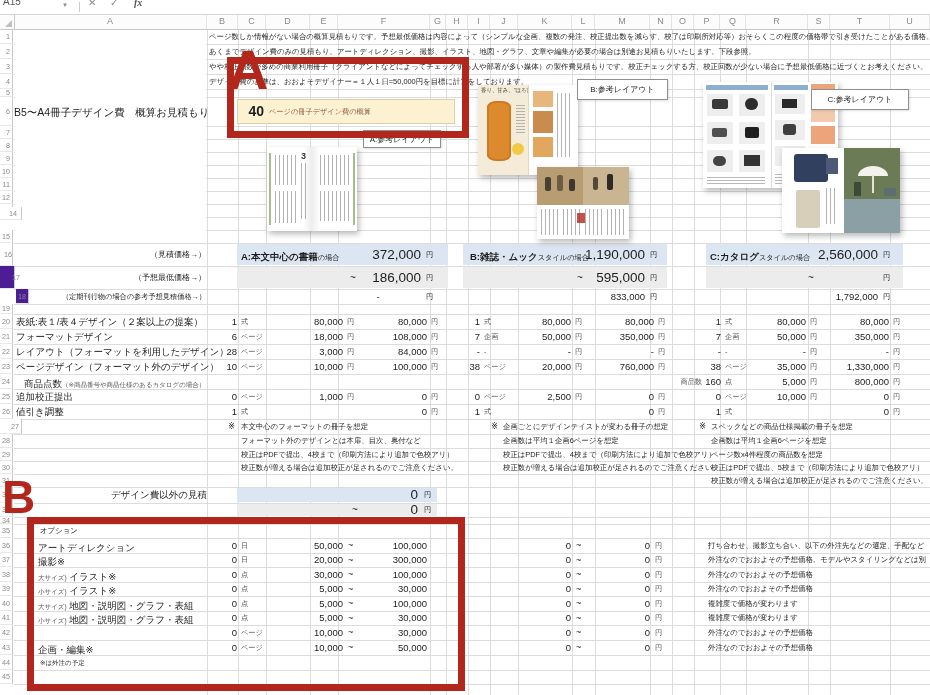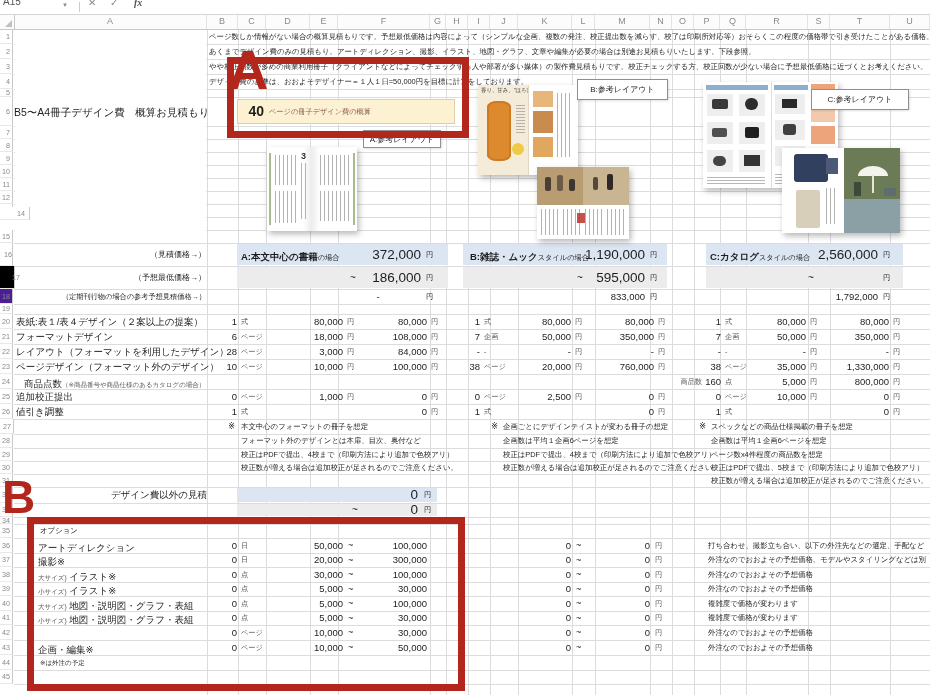--- a/index.html
+++ b/index.html
@@ -262,34 +262,34 @@
     <div class="abs r t7 dim" style="left: 0px; top: 74px; width: 13px; height: 15px; line-height: 15px; z-index: 30; border-right: 1px solid rgb(201, 201, 201); border-bottom: 1px solid rgb(232, 232, 232); padding-right: 2px; background: rgb(255, 255, 255);">4</div>
     <div class="abs r t7 dim" style="left: 0px; top: 89px; width: 13px; height: 8px; line-height: 8px; z-index: 30; border-right: 1px solid rgb(201, 201, 201); border-bottom: 1px solid rgb(232, 232, 232); padding-right: 2px; background: rgb(255, 255, 255);">5</div>
     <div class="abs r t7 dim" style="left: 0px; top: 97px; width: 13px; height: 29px; line-height: 29px; z-index: 30; border-right: 1px solid rgb(201, 201, 201); border-bottom: 1px solid rgb(232, 232, 232); padding-right: 2px; background: rgb(255, 255, 255);">6</div>
     <div class="abs r t7 dim" style="left: 0px; top: 126px; width: 13px; height: 13px; line-height: 13px; z-index: 30; border-right: 1px solid rgb(201, 201, 201); border-bottom: 1px solid rgb(232, 232, 232); padding-right: 2px; background: rgb(255, 255, 255);">7</div>
     <div class="abs r t7 dim" style="left: 0px; top: 139px; width: 13px; height: 13px; line-height: 13px; z-index: 30; border-right: 1px solid rgb(201, 201, 201); border-bottom: 1px solid rgb(232, 232, 232); padding-right: 2px; background: rgb(255, 255, 255);">8</div>
     <div class="abs r t7 dim" style="left: 0px; top: 152px; width: 13px; height: 13px; line-height: 13px; z-index: 30; border-right: 1px solid rgb(201, 201, 201); border-bottom: 1px solid rgb(232, 232, 232); padding-right: 2px; background: rgb(255, 255, 255);">9</div>
     <div class="abs r t7 dim" style="left: 0px; top: 165px; width: 13px; height: 13px; line-height: 13px; z-index: 30; border-right: 1px solid rgb(201, 201, 201); border-bottom: 1px solid rgb(232, 232, 232); padding-right: 2px; background: rgb(255, 255, 255);">10</div>
     <div class="abs r t7 dim" style="left: 0px; top: 178px; width: 13px; height: 13px; line-height: 13px; z-index: 30; border-right: 1px solid rgb(201, 201, 201); border-bottom: 1px solid rgb(232, 232, 232); padding-right: 2px; background: rgb(255, 255, 255);">11</div>
     <div class="abs r t7 dim" style="left: 0px; top: 191px; width: 13px; height: 13px; line-height: 13px; z-index: 30; border-right: 1px solid rgb(201, 201, 201); border-bottom: 1px solid rgb(232, 232, 232); padding-right: 2px; background: rgb(255, 255, 255);">12</div>
     <div class="abs r t7 dim" style="left: 0px; top: 204px; width: 13px; height: 13px; line-height: 13px; z-index: 30; border-right: 1px solid rgb(201, 201, 201); border-bottom: 1px solid rgb(232, 232, 232); padding-right: 2px; background: rgb(255, 255, 255);">13</div>
-    <div class="abs r t7 dim" style="left: 0px; top: 207px; width: 30px; height: 13px; line-height: 13px; z-index: 30; border-right: 1px solid rgb(201, 201, 201); border-bottom: 1px solid rgb(232, 232, 232); padding-right: 4px; background: rgb(255, 255, 255);">14</div>
+    <div class="abs r t7 dim" style="left: 0px; top: 207px; width: 22px; height: 13px; line-height: 13px; z-index: 30; border-right: 1px solid rgb(201, 201, 201); border-bottom: 1px solid rgb(232, 232, 232); padding-right: 4px; background: rgb(255, 255, 255);">14</div>
     <div class="abs r t7 dim" style="left: 0px; top: 230px; width: 13px; height: 13px; line-height: 13px; z-index: 30; border-right: 1px solid rgb(201, 201, 201); border-bottom: 1px solid rgb(232, 232, 232); padding-right: 2px; background: rgb(255, 255, 255);">15</div>
     <div class="abs r t7 dim" style="left: 0px; top: 243px; width: 13px; height: 23px; line-height: 23px; z-index: 30; border-right: 1px solid rgb(201, 201, 201); border-bottom: 1px solid rgb(232, 232, 232); padding-right: 0; background: rgb(255, 255, 255);">16</div>
-    <div class="abs r t7 dim" style="left: 0px; top: 266px; width: 13px; height: 23px; line-height: 23px; z-index: 30; border-right: 1px solid rgb(201, 201, 201); border-bottom: 1px solid rgb(232, 232, 232); padding-right: 2px; background: #000000; padding-left: 12px;">17</div>
-    <div class="abs r t7 dim" style="left: 0px; top: 289px; width: 13px; height: 15px; line-height: 15px; z-index: 30; border-right: 1px solid rgb(201, 201, 201); border-bottom: 1px solid rgb(232, 232, 232); padding-right: 2px; background: #4c1d95;">18</div>
+    <div class="abs r t7 dim" style="left: 0px; top: 266px; width: 13px; height: 23px; line-height: 23px; z-index: 30; border-right: 1px solid rgb(201, 201, 201); border-bottom: 1px solid rgb(232, 232, 232); padding-right: 2px; background: #4c1d95; padding-left: 12px;">17</div>
+    <div class="abs r t7 dim" style="left: 16px; top: 289px; width: 13px; height: 15px; line-height: 15px; z-index: 30; border-right: 1px solid rgb(201, 201, 201); border-bottom: 1px solid rgb(232, 232, 232); padding-right: 2px; background: #4c1d95;">18</div>
     <div class="abs r t7 dim" style="left: 0px; top: 304px; width: 13px; height: 10px; line-height: 10px; z-index: 30; border-right: 1px solid rgb(201, 201, 201); border-bottom: 1px solid rgb(232, 232, 232); padding-right: 2px; background: rgb(255, 255, 255);">19</div>
     <div class="abs r t7 dim" style="left: 0px; top: 314px; width: 13px; height: 15px; line-height: 15px; z-index: 30; border-right: 1px solid rgb(201, 201, 201); border-bottom: 1px solid rgb(232, 232, 232); padding-right: 2px; background: rgb(255, 255, 255);">20</div>
     <div class="abs r t7 dim" style="left: 0px; top: 329px; width: 13px; height: 15px; line-height: 15px; z-index: 30; border-right: 1px solid rgb(201, 201, 201); border-bottom: 1px solid rgb(232, 232, 232); padding-right: 2px; background: rgb(255, 255, 255);">21</div>
     <div class="abs r t7 dim" style="left: 0px; top: 344px; width: 13px; height: 15px; line-height: 15px; z-index: 30; border-right: 1px solid rgb(201, 201, 201); border-bottom: 1px solid rgb(232, 232, 232); padding-right: 2px; background: rgb(255, 255, 255);">22</div>
     <div class="abs r t7 dim" style="left: 0px; top: 359px; width: 13px; height: 15px; line-height: 15px; z-index: 30; border-right: 1px solid rgb(201, 201, 201); border-bottom: 1px solid rgb(232, 232, 232); padding-right: 2px; background: rgb(255, 255, 255);">23</div>
     <div class="abs r t7 dim" style="left: 0px; top: 374px; width: 13px; height: 15px; line-height: 15px; z-index: 30; border-right: 1px solid rgb(201, 201, 201); border-bottom: 1px solid rgb(232, 232, 232); padding-right: 2px; background: rgb(255, 255, 255);">24</div>
     <div class="abs r t7 dim" style="left: 0px; top: 389px; width: 13px; height: 15px; line-height: 15px; z-index: 30; border-right: 1px solid rgb(201, 201, 201); border-bottom: 1px solid rgb(232, 232, 232); padding-right: 2px; background: rgb(255, 255, 255);">25</div>
     <div class="abs r t7 dim" style="left: 0px; top: 404px; width: 13px; height: 15px; line-height: 15px; z-index: 30; border-right: 1px solid rgb(201, 201, 201); border-bottom: 1px solid rgb(232, 232, 232); padding-right: 2px; background: rgb(255, 255, 255);">26</div>
-    <div class="abs r t7 dim" style="left: 0px; top: 419px; width: 14px; height: 15px; line-height: 15px; z-index: 30; border-right: 1px solid rgb(201, 201, 201); border-bottom: 1px solid rgb(232, 232, 232); padding-right: 2px; background: rgb(255, 255, 255);">27</div>
+    <div class="abs r t7 dim" style="left: 0px; top: 419px; width: 22px; height: 15px; line-height: 15px; z-index: 30; border-right: 1px solid rgb(201, 201, 201); border-bottom: 1px solid rgb(232, 232, 232); padding-right: 2px; background: rgb(255, 255, 255);">27</div>
     <div class="abs r t7 dim" style="left: 0px; top: 434px; width: 13px; height: 14px; line-height: 14px; z-index: 30; border-right: 1px solid rgb(201, 201, 201); border-bottom: 1px solid rgb(232, 232, 232); padding-right: 2px; background: rgb(255, 255, 255);">28</div>
     <div class="abs r t7 dim" style="left: 0px; top: 448px; width: 13px; height: 13px; line-height: 13px; z-index: 30; border-right: 1px solid rgb(201, 201, 201); border-bottom: 1px solid rgb(232, 232, 232); padding-right: 2px; background: rgb(255, 255, 255);">29</div>
     <div class="abs r t7 dim" style="left: 0px; top: 461px; width: 13px; height: 13px; line-height: 13px; z-index: 30; border-right: 1px solid rgb(201, 201, 201); border-bottom: 1px solid rgb(232, 232, 232); padding-right: 2px; background: rgb(255, 255, 255);">30</div>
     <div class="abs r t7 dim" style="left: 0px; top: 474px; width: 13px; height: 13px; line-height: 13px; z-index: 30; border-right: 1px solid rgb(201, 201, 201); border-bottom: 1px solid rgb(232, 232, 232); padding-right: 2px; background: rgb(255, 255, 255);">31</div>
     <div class="abs r t7 dim" style="left: 0px; top: 487px; width: 13px; height: 16px; line-height: 16px; z-index: 30; border-right: 1px solid rgb(201, 201, 201); border-bottom: 1px solid rgb(232, 232, 232); padding-right: 2px; background: rgb(255, 255, 255);">32</div>
     <div class="abs r t7 dim" style="left: 0px; top: 503px; width: 13px; height: 14px; line-height: 14px; z-index: 30; border-right: 1px solid rgb(201, 201, 201); border-bottom: 1px solid rgb(232, 232, 232); padding-right: 2px; background: rgb(255, 255, 255);">33</div>
     <div class="abs r t7 dim" style="left: 0px; top: 517px; width: 13px; height: 7px; line-height: 7px; z-index: 30; border-right: 1px solid rgb(201, 201, 201); border-bottom: 1px solid rgb(232, 232, 232); padding-right: 2px; background: rgb(255, 255, 255);">34</div>
     <div class="abs r t7 dim" style="left: 0px; top: 524px; width: 13px; height: 14px; line-height: 14px; z-index: 30; border-right: 1px solid rgb(201, 201, 201); border-bottom: 1px solid rgb(232, 232, 232); padding-right: 2px; background: rgb(255, 255, 255);">35</div>
     <div class="abs r t7 dim" style="left: 0px; top: 538px; width: 13px; height: 15px; line-height: 15px; z-index: 30; border-right: 1px solid rgb(201, 201, 201); border-bottom: 1px solid rgb(232, 232, 232); padding-right: 2px; background: rgb(255, 255, 255);">36</div>
     <div class="abs r t7 dim" style="left: 0px; top: 553px; width: 13px; height: 14px; line-height: 14px; z-index: 30; border-right: 1px solid rgb(201, 201, 201); border-bottom: 1px solid rgb(232, 232, 232); padding-right: 2px; background: rgb(255, 255, 255);">37</div>

